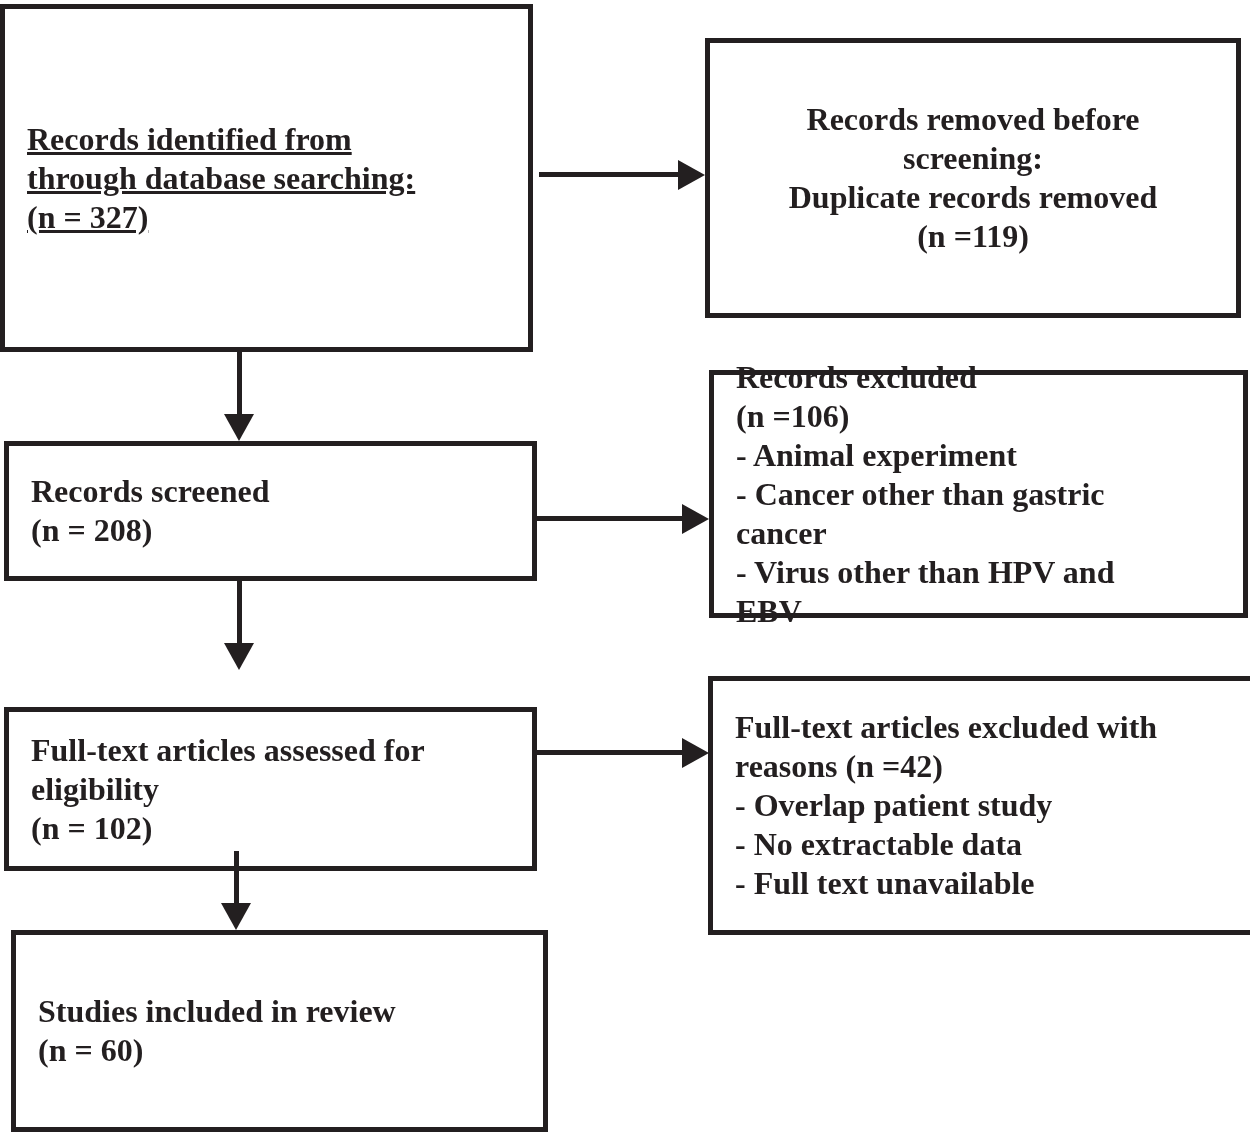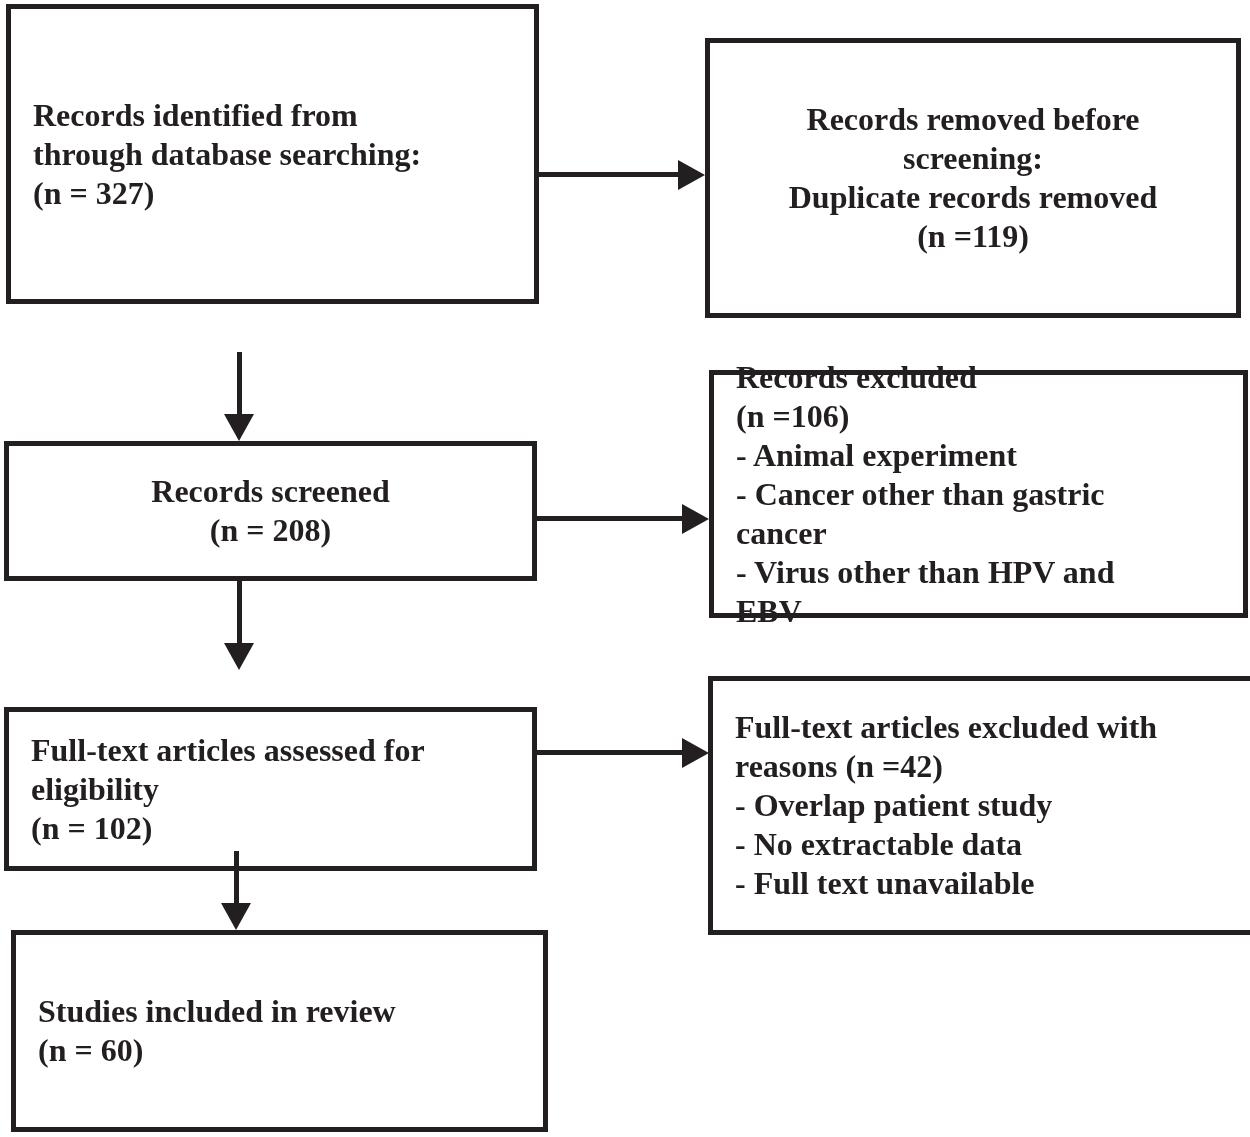--- a/index.html
+++ b/index.html
@@ -35,22 +35,22 @@
     font-size: 32px;
     line-height: 39px;
     white-space: nowrap;
   }
   .line.justify {
     white-space: normal;
     text-align: justify;
     text-align-last: justify;
   }
   
-  .box-identified { left: 6px;   top: 4px;   width: 533px; height: 300px; }
-  .box-screened   { left: 4px;   top: 441px; width: 533px; height: 140px; text-align: center; }
+  .box-identified { left: 0;   top: 4px;   width: 533px; height: 348px; text-decoration: underline; }
+  .box-screened   { left: 4px;   top: 441px; width: 533px; height: 140px; }
   .box-eligibility{ left: 4px;   top: 707px; width: 533px; height: 164px; }
   .box-included   { left: 4px;   top: 930px; width: 537px; height: 202px; margin-left: 7px; }
   
   .box-removed    { left: 705px; top: 38px;  width: 536px; height: 280px; align-items: center; }
   .box-excluded   { left: 709px; top: 370px; width: 539px; height: 248px; }
   .box-ft-excluded{ left: 708px; top: 676px; width: 583px; height: 259px; }
 
   .shaft {
     position: absolute;
     background: var(--ink);

